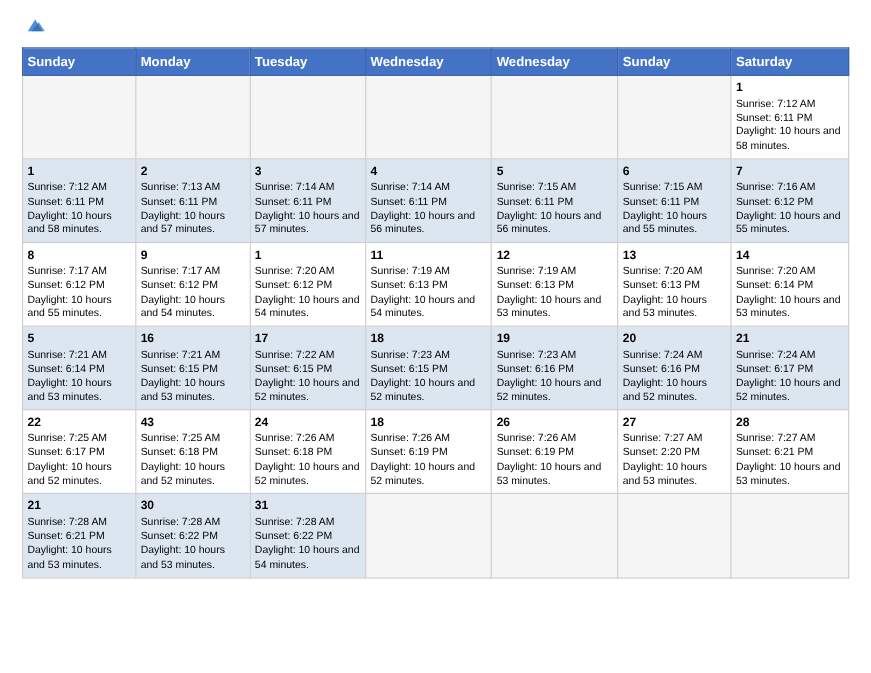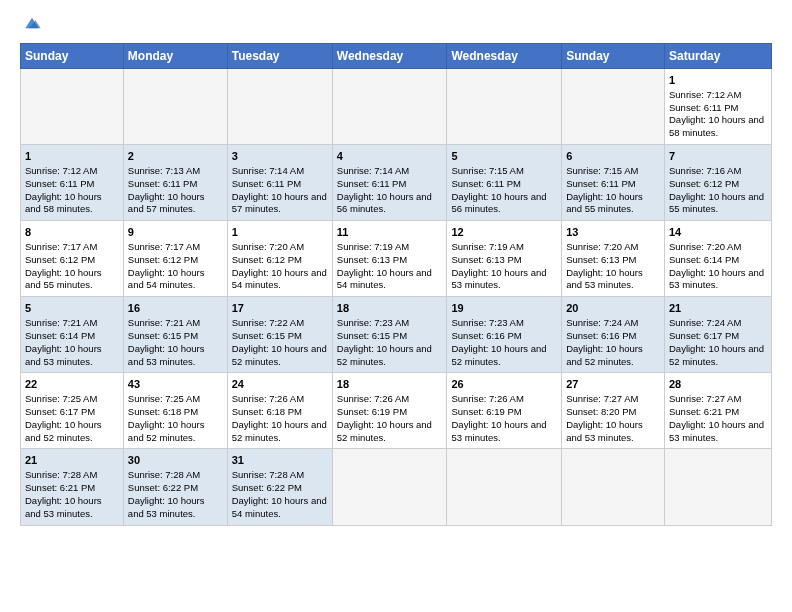--- a/index.html
+++ b/index.html
@@ -310,21 +310,21 @@
           </td>
           <td>
             <span class="day-num">26</span>
             <div>Sunrise: 7:26 AM</div>
             <div>Sunset: 6:19 PM</div>
             <div>Daylight: 10 hours and 53 minutes.</div>
           </td>
           <td>
             <span class="day-num">27</span>
             <div>Sunrise: 7:27 AM</div>
-            <div>Sunset: 8:20 PM</div>
+            <div>Sunset: 2:20 PM</div>
             <div>Daylight: 10 hours and 53 minutes.</div>
           </td>
           <td>
             <span class="day-num">28</span>
             <div>Sunrise: 7:27 AM</div>
             <div>Sunset: 6:21 PM</div>
             <div>Daylight: 10 hours and 53 minutes.</div>
           </td>
         </tr>
         <tr>

